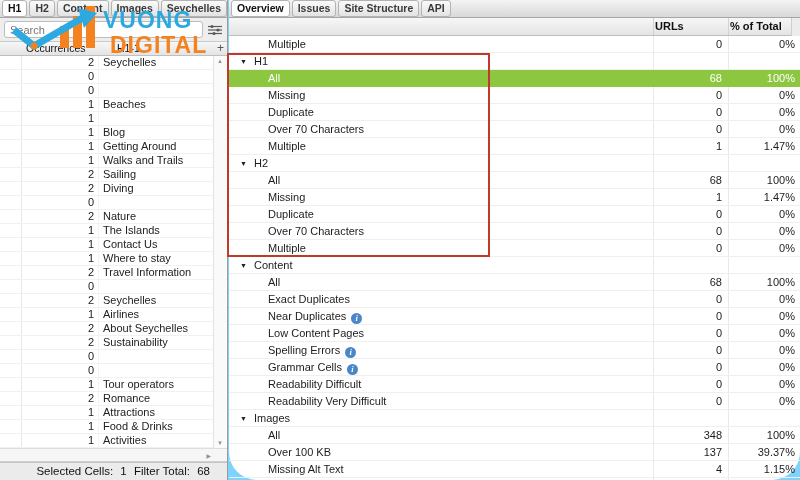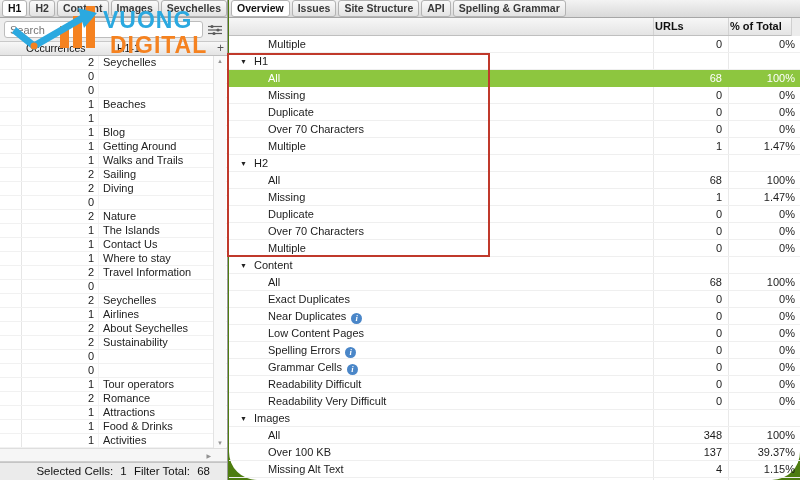--- a/index.html
+++ b/index.html
@@ -1,18 +1,18 @@
 <!DOCTYPE html>
 <html><head>
 <meta charset="utf-8">
 <style>
   * { margin:0; padding:0; box-sizing:border-box; }
   html,body { width:800px; height:480px; overflow:hidden; }
   body { font-family:"Liberation Sans","DejaVu Sans",sans-serif; font-size:11px; color:#1c1c1c; background:#fff; position:relative; }
-  .stage { position:absolute; left:0; top:0; width:800px; height:480px; background:#4d7c0f; }
+  .stage { position:absolute; left:0; top:0; width:800px; height:480px; background:#7dd3fc; }
 
   .panel { position:absolute; top:0; background:#fff; }
   #left-panel { left:0; width:228px; height:480px; border-right:1px solid #9b9b9b; }
   #right-panel { left:229px; width:571px; height:480px;border-radius:28px; }
 
   
   .tabbar { height:18px; background:linear-gradient(#f3f3f3,#d9d9d9); border-bottom:1px solid #a6a6a6; display:flex; align-items:center; padding:0 2px; gap:2px; position:relative; }
   .tab { font-size:10.5px; font-weight:bold; color:#3a3a3a; padding:1px 5px 2px; border:1px solid #b3b3b3; border-radius:3px; background:linear-gradient(#fafafa,#e3e3e3); white-space:nowrap; line-height:12px; }
   .tab.active { background:#fff; color:#111; }
   .tab-overflow { font-size:6px; color:#444; border:1px solid #b3b3b3; border-radius:3px; background:linear-gradient(#fafafa,#e3e3e3); padding:4px 4px; line-height:5px; }
@@ -263,21 +263,20 @@
     </div>
   </div>
 
   <div class="panel" id="right-panel">
     <div class="tabbar">
       <div id="right-tabs" style="display:flex;gap:2px;">
           <div class="tab active">Overview</div>
           <div class="tab">Issues</div>
           <div class="tab">Site Structure</div>
           <div class="tab">API</div>
-          <div class="tab">Spelling &amp; Grammar</div>
         </div>
     </div>
     <div class="r-col-header">
       <span class="hsep1"></span>
       <span class="hsep2"></span>
       <span class="h-urls">URLs</span>
       <span class="h-pct">% of Total</span>
       <span class="corner-box"></span>
     </div>
     <div class="vline v1"></div>

